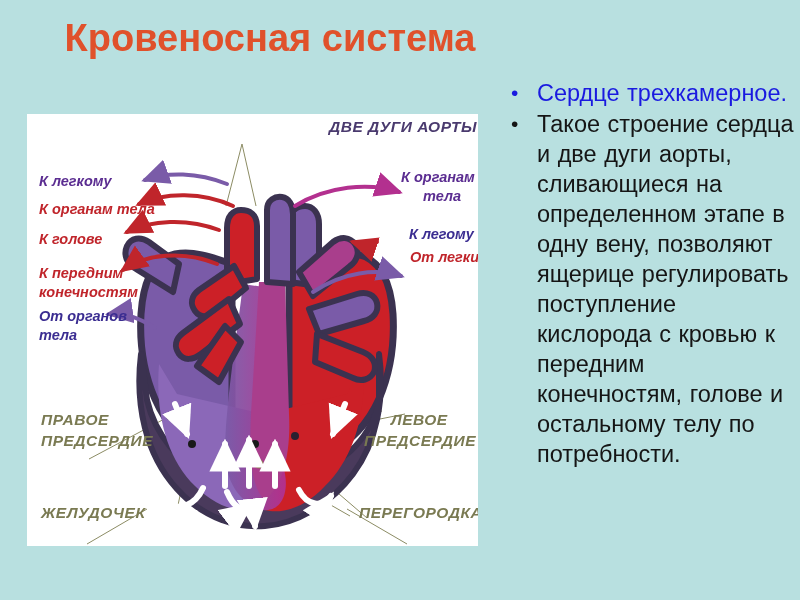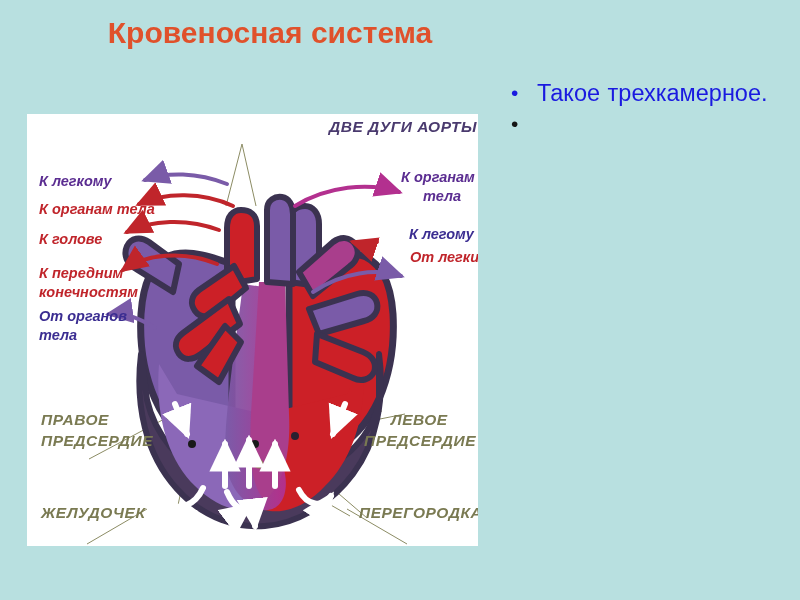--- a/index.html
+++ b/index.html
@@ -22,21 +22,21 @@
   }
 
   
   .title {
     position: absolute;
     left: 60px;
     top: 14px;
     width: 420px;
     text-align: center;
     color: #e0512b;
-    font-size: 30px;
+    font-size: 38px;
     font-weight: bold;
     line-height: 1.27;
     letter-spacing: 0px;
   }
 
   
   .figure-panel {
     position: absolute;
     left: 27px;
     top: 114px;
@@ -257,22 +257,23 @@
         <text x="332" y="404" font-size="15.5" fill="#7a7a52" letter-spacing="0.5">ПЕРЕГОРОДКА</text>
       </g>
 
     </svg>
   </div>
 
   <div class="bullets">
 
     <div class="bullet-row b-blue">
       <span class="bullet-dot">•</span>
-      <span class="bullet-text">Такое трехкамерное.</span>
+      <span class="bullet-text">Сердце трехкамерное.</span>
     </div>
 
     <div class="bullet-row b-black">
       <span class="bullet-dot">•</span>
+      <span class="bullet-text"> Такое строение сердца и две дуги аорты, сливающиеся на определенном этапе в одну вену, позволяют ящерице регулировать поступление кислорода с кровью к передним конечностям, голове и остальному телу по потребности.</span>
     </div>
 
   </div>
 
 </div>
 
 </body></html>

